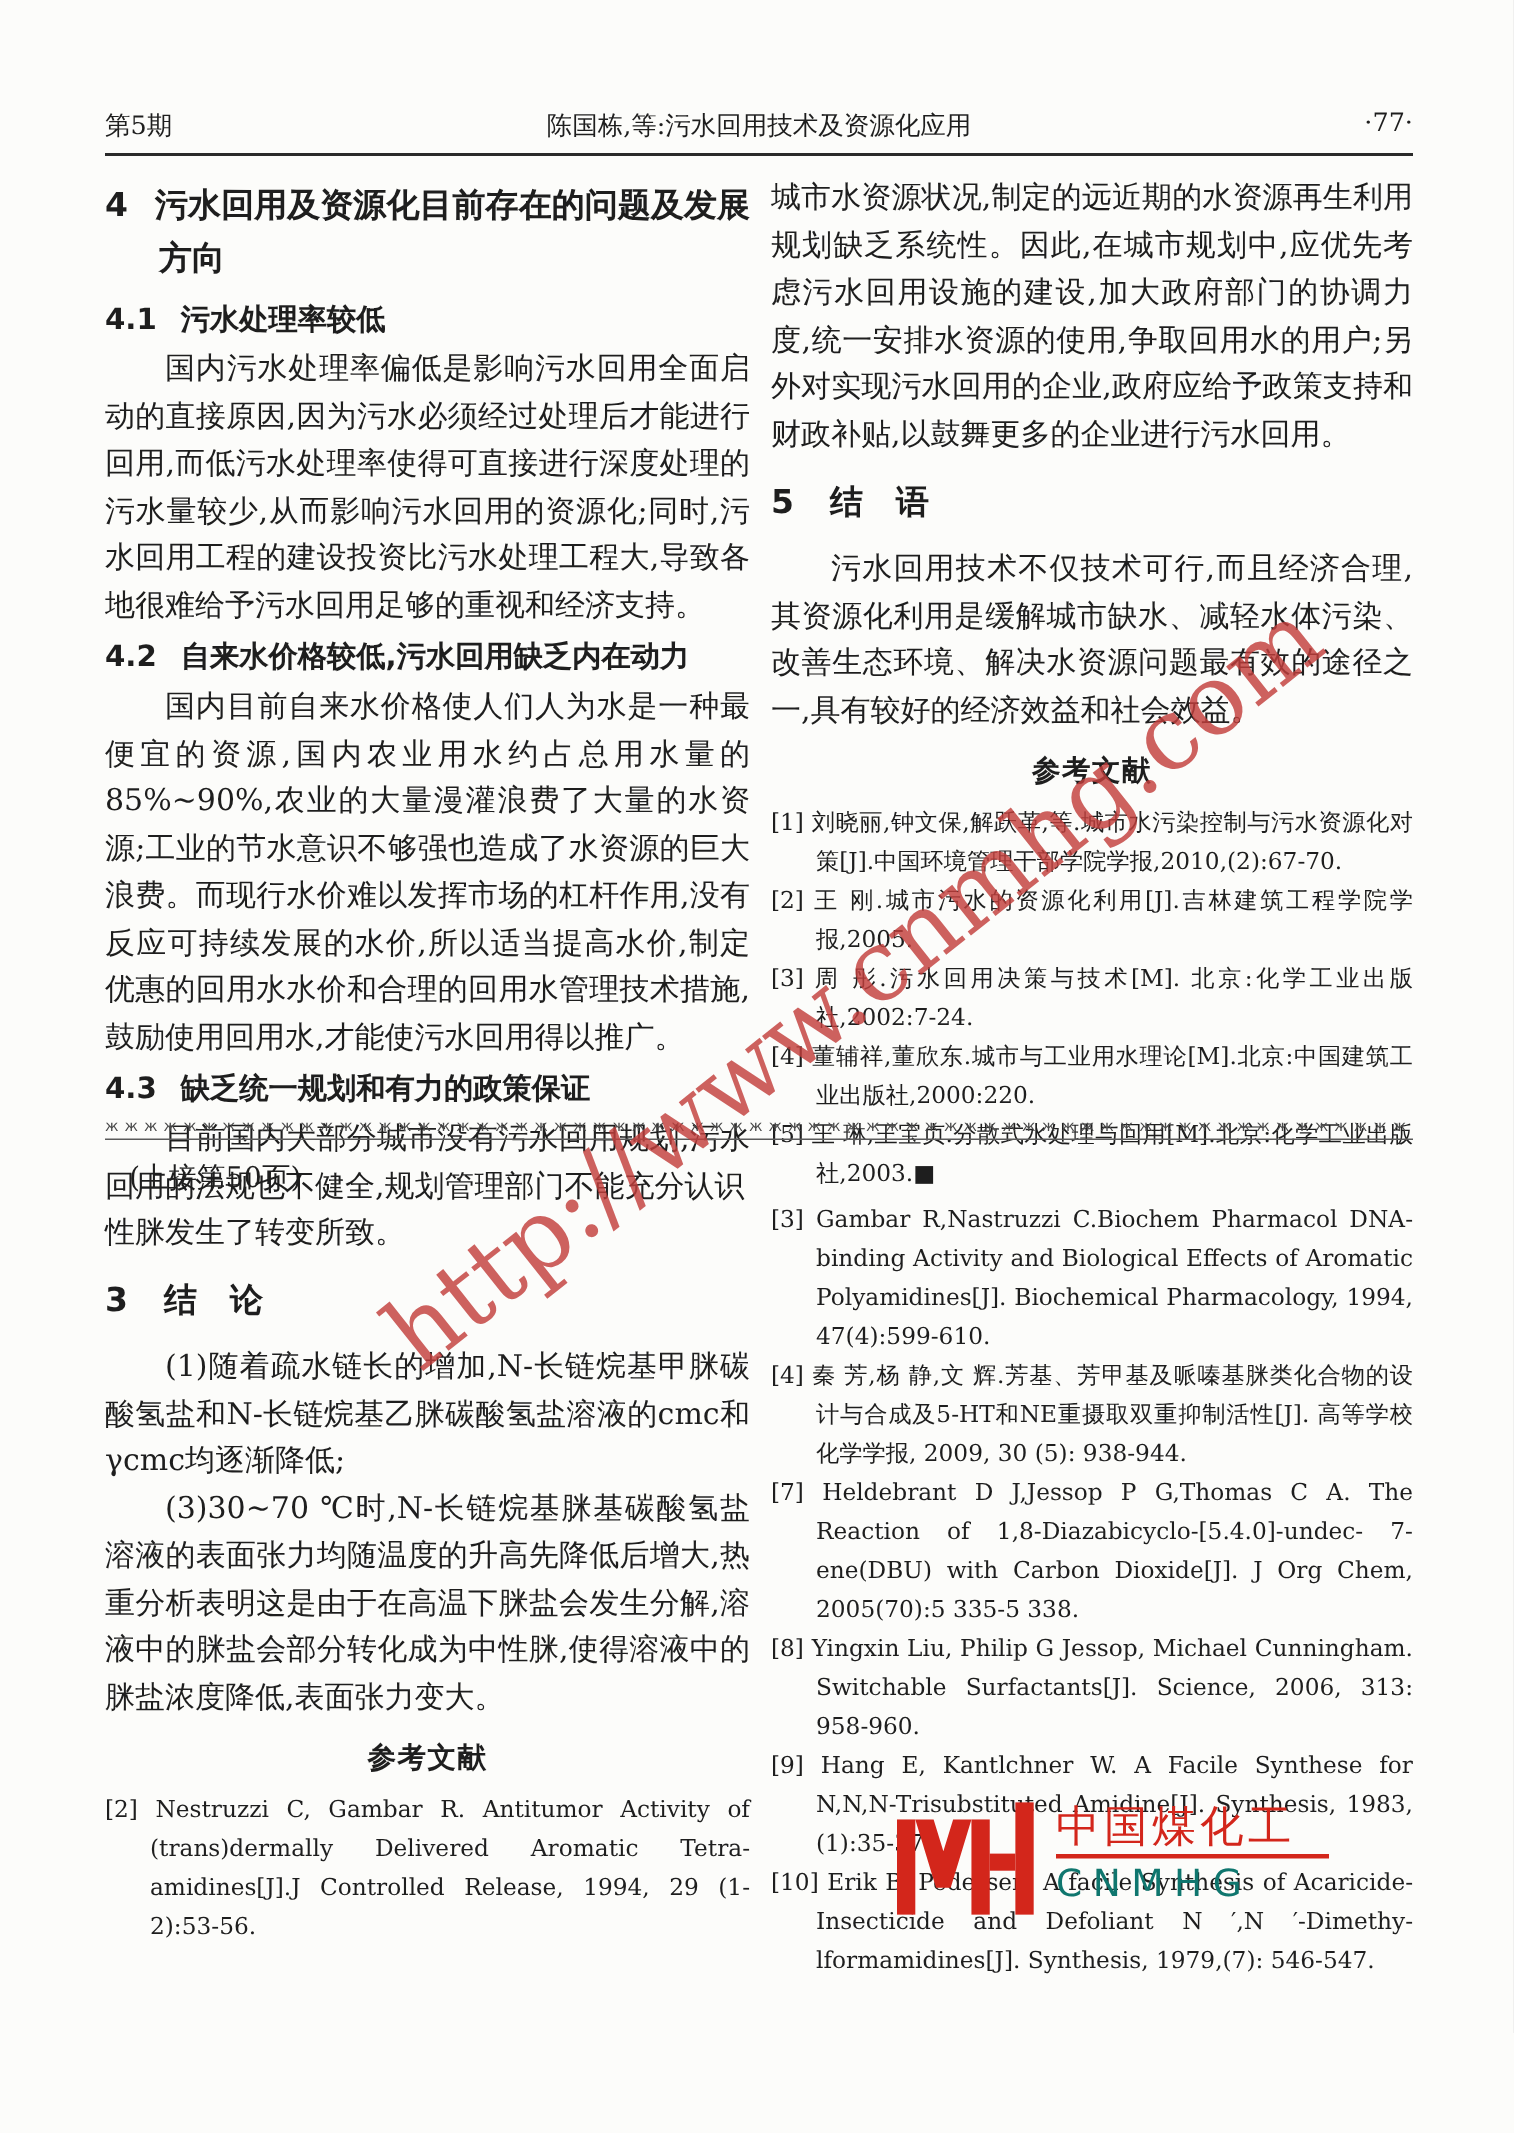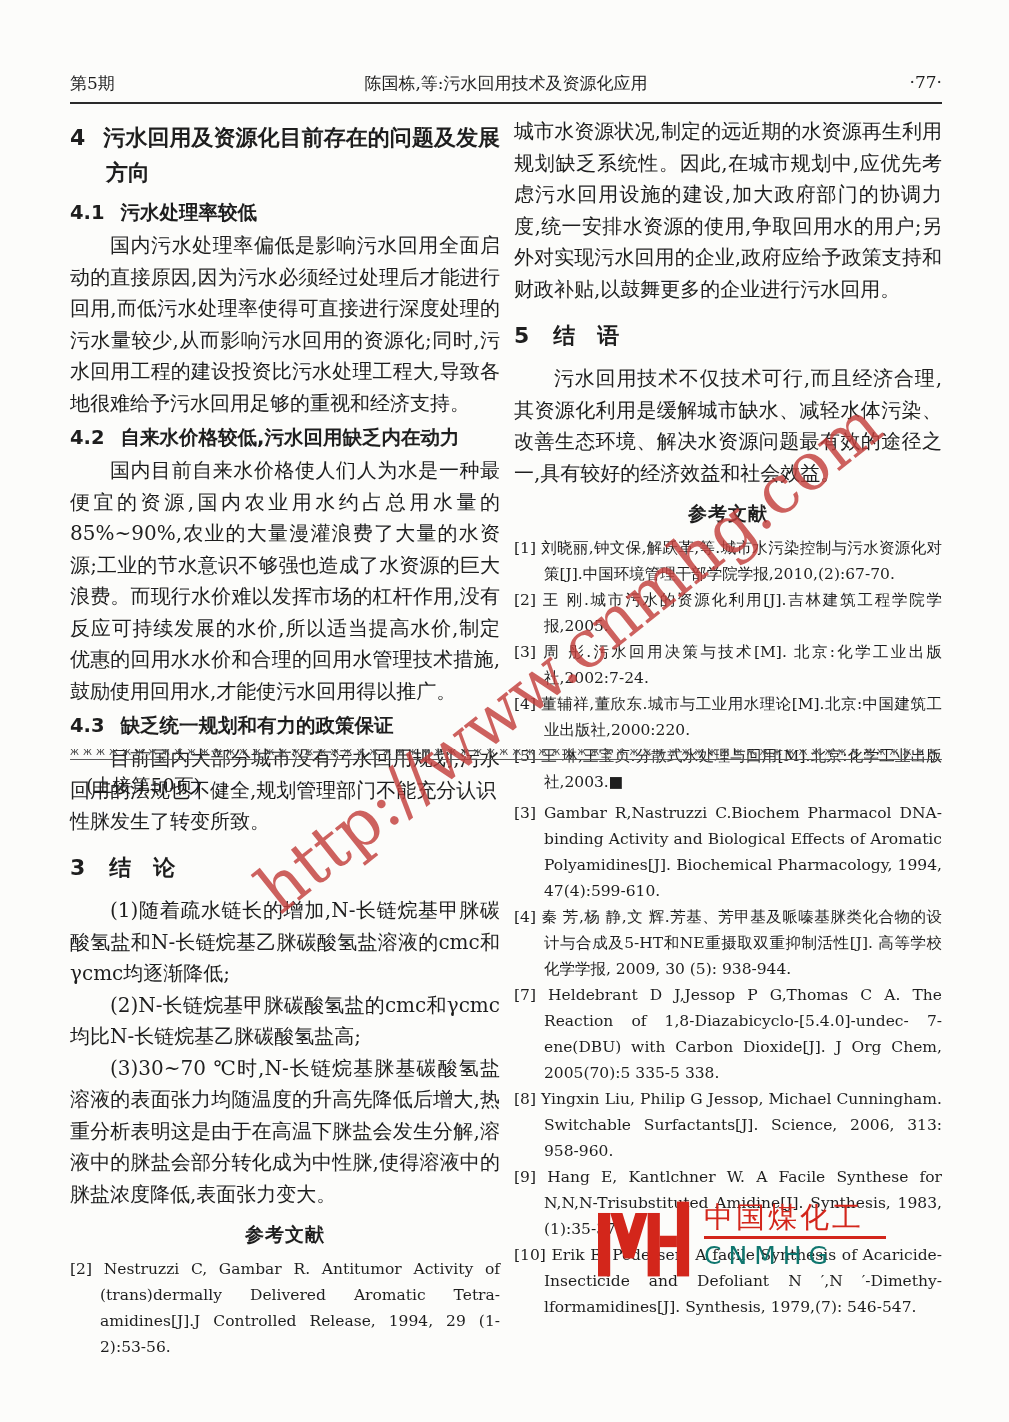--- a/index.html
+++ b/index.html
@@ -120,21 +120,20 @@
 
   <div class="divider"><span>жжжжжжжжжжжжжжжжжжжжжжжжжжжжжжжжжжжжжжжжжжжжжжжжжжжжжжжжжжжжжжжжжжжжжжжжжжжжжжжжжжжжжжжжжжжжжжжжжжжжжжжжжжжжжжжжжжжжжжжжжжжжжжжжжжжжжжжжжжжж</span></div>
 
   <div class="col col-bl">
     <div class="cont-note">(上接第50页)</div>
     <p class="lead">性脒发生了转变所致。</p>
     <div class="big-head">
       <span class="num">3</span><span>结　论</span>
     </div>
     <p class="para">(1)随着疏水链长的增加,N-长链烷基甲脒碳酸氢盐和N-长链烷基乙脒碳酸氢盐溶液的cmc和γcmc均逐渐降低;</p>
-    <p class="para">(2)N-长链烷基甲脒碳酸氢盐的cmc和γcmc均比N-长链烷基乙脒碳酸氢盐高;</p>
     <p class="para">(3)30~70 ℃时,N-长链烷基脒基碳酸氢盐溶液的表面张力均随温度的升高先降低后增大,热重分析表明这是由于在高温下脒盐会发生分解,溶液中的脒盐会部分转化成为中性脒,使得溶液中的脒盐浓度降低,表面张力变大。</p>
     <div class="refs-title">参考文献</div>
     <p class="ref">[2] Nestruzzi C, Gambar R. Antitumor Activity of (trans)dermally Delivered Aromatic Tetra-amidines[J].J Controlled Release, 1994, 29 (1-2):53-56.</p>
   </div>
 
   <div class="col col-br">
     <p class="ref">[3] Gambar R,Nastruzzi C.Biochem Pharmacol DNA-binding Activity and Biological Effects of Aromatic Polyamidines[J]. Biochemical Pharmacology, 1994, 47(4):599-610.</p>
     <p class="ref">[4] 秦  芳,杨  静,文  辉.芳基、芳甲基及哌嗪基脒类化合物的设计与合成及5-HT和NE重摄取双重抑制活性[J]. 高等学校化学学报, 2009, 30 (5): 938-944.</p>
     <p class="ref">[7] Heldebrant D J,Jessop P G,Thomas C A. The Reaction of 1,8-Diazabicyclo-[5.4.0]-undec- 7-ene(DBU) with Carbon Dioxide[J]. J Org Chem, 2005(70):5 335-5 338.</p>
     <p class="ref">[8] Yingxin Liu, Philip G Jessop, Michael Cunningham. Switchable Surfactants[J]. Science, 2006, 313: 958-960.</p>

